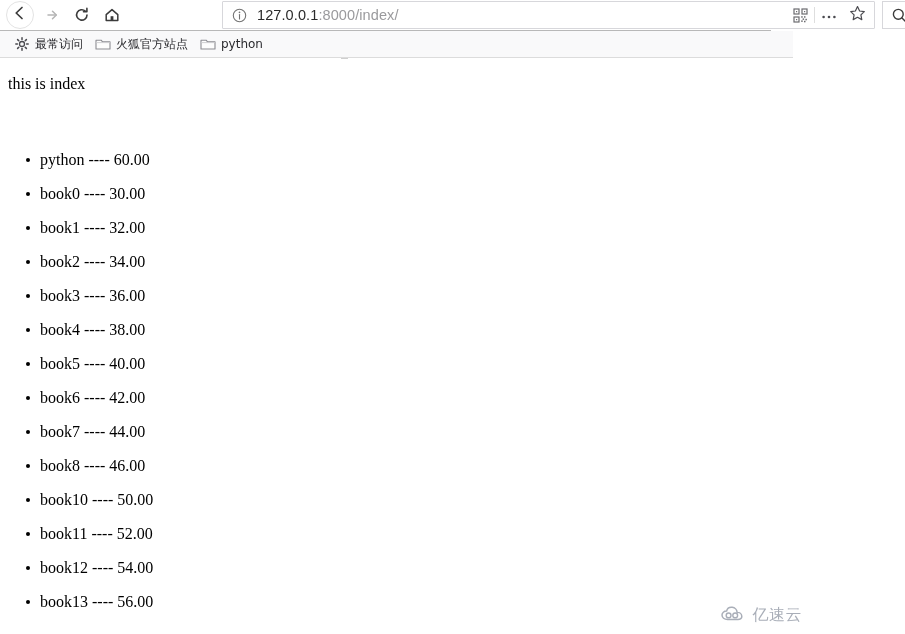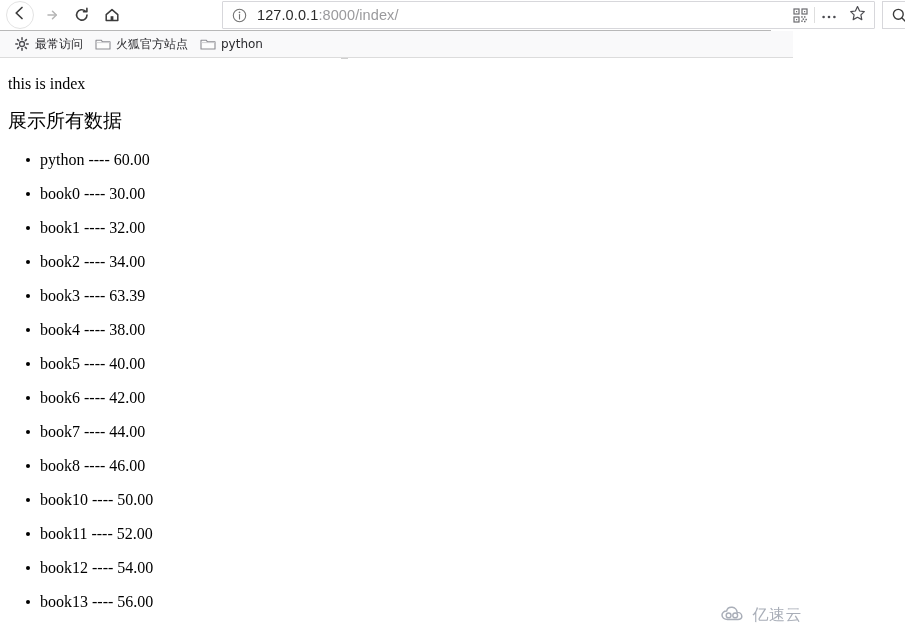--- a/index.html
+++ b/index.html
@@ -408,28 +408,27 @@
     </div>
   </div>
 
   <div class="notch"></div>
 </div>
 
 <div class="page">
 
   <p class="index-line">this is index</p>
 
-  <h3 class="heading">展示所有数据</h3>
 
   <ul class="data-list">
     <li>python ---- 60.00</li>
     <li>book0 ---- 30.00</li>
     <li>book1 ---- 32.00</li>
     <li>book2 ---- 34.00</li>
-    <li>book3 ---- 63.39</li>
+    <li>book3 ---- 36.00</li>
     <li>book4 ---- 38.00</li>
     <li>book5 ---- 40.00</li>
     <li>book6 ---- 42.00</li>
     <li>book7 ---- 44.00</li>
     <li>book8 ---- 46.00</li>
     <li>book10 ---- 50.00</li>
     <li>book11 ---- 52.00</li>
     <li>book12 ---- 54.00</li>
     <li>book13 ---- 56.00</li>
   </ul>

